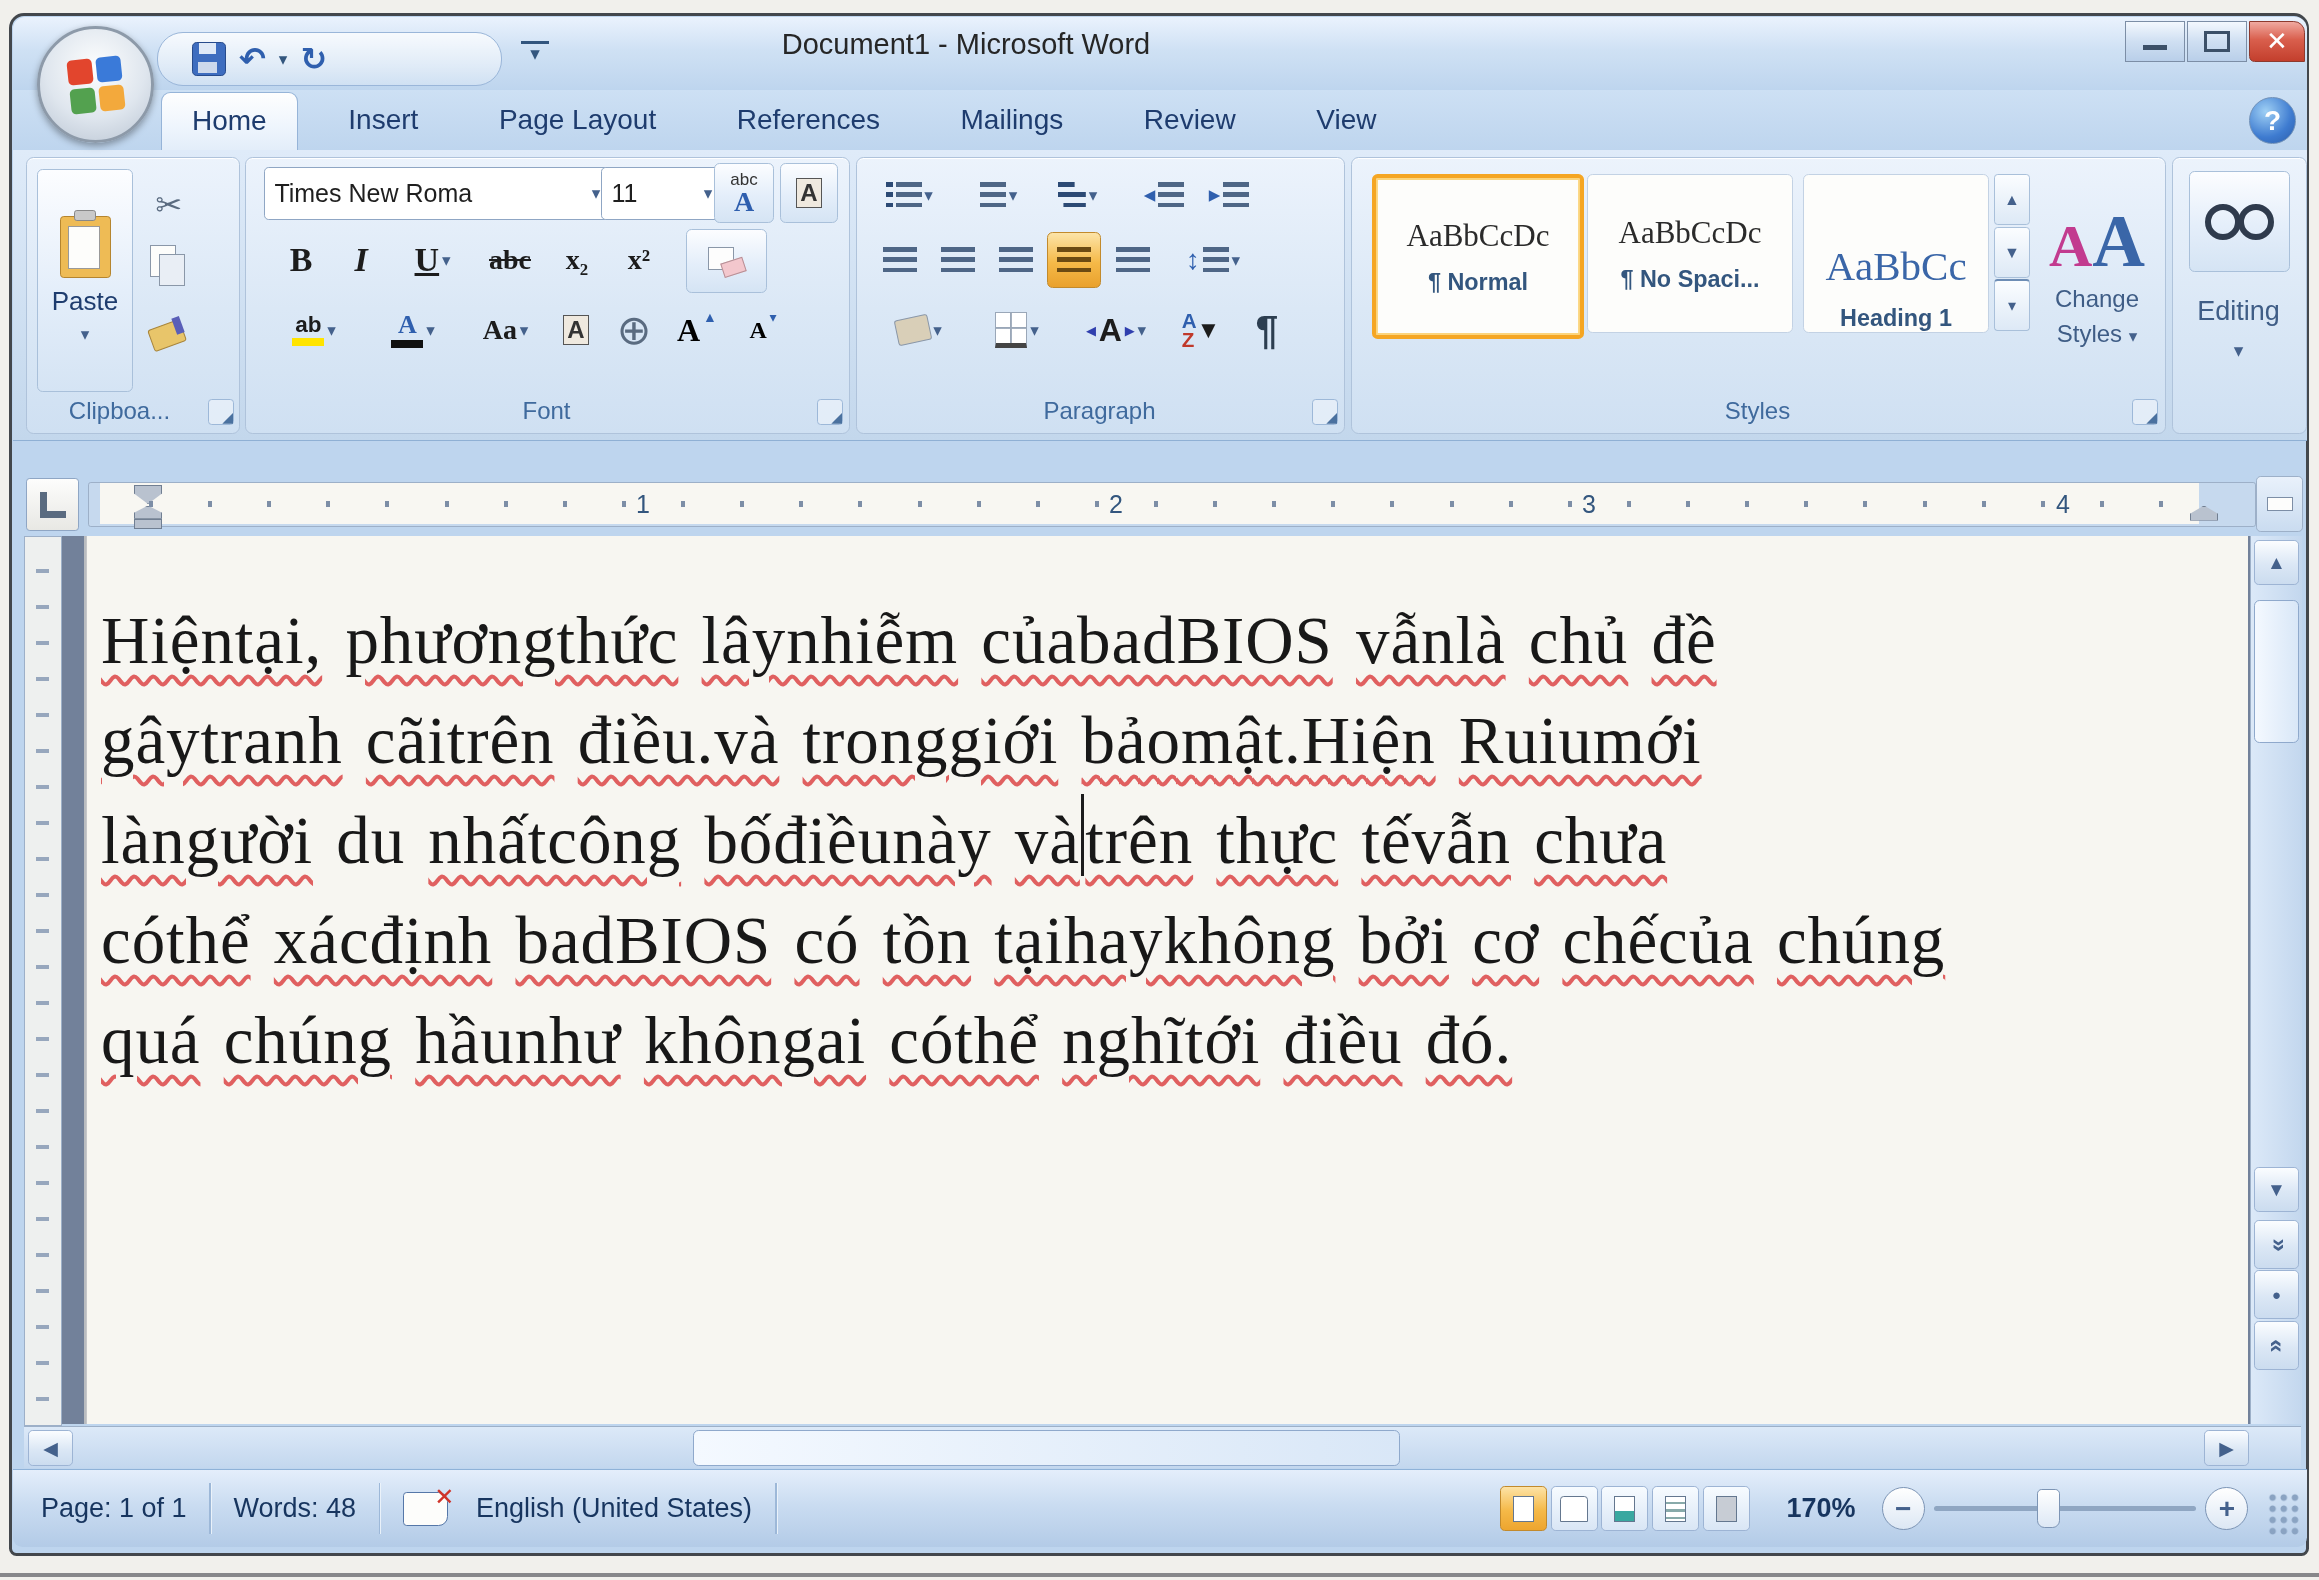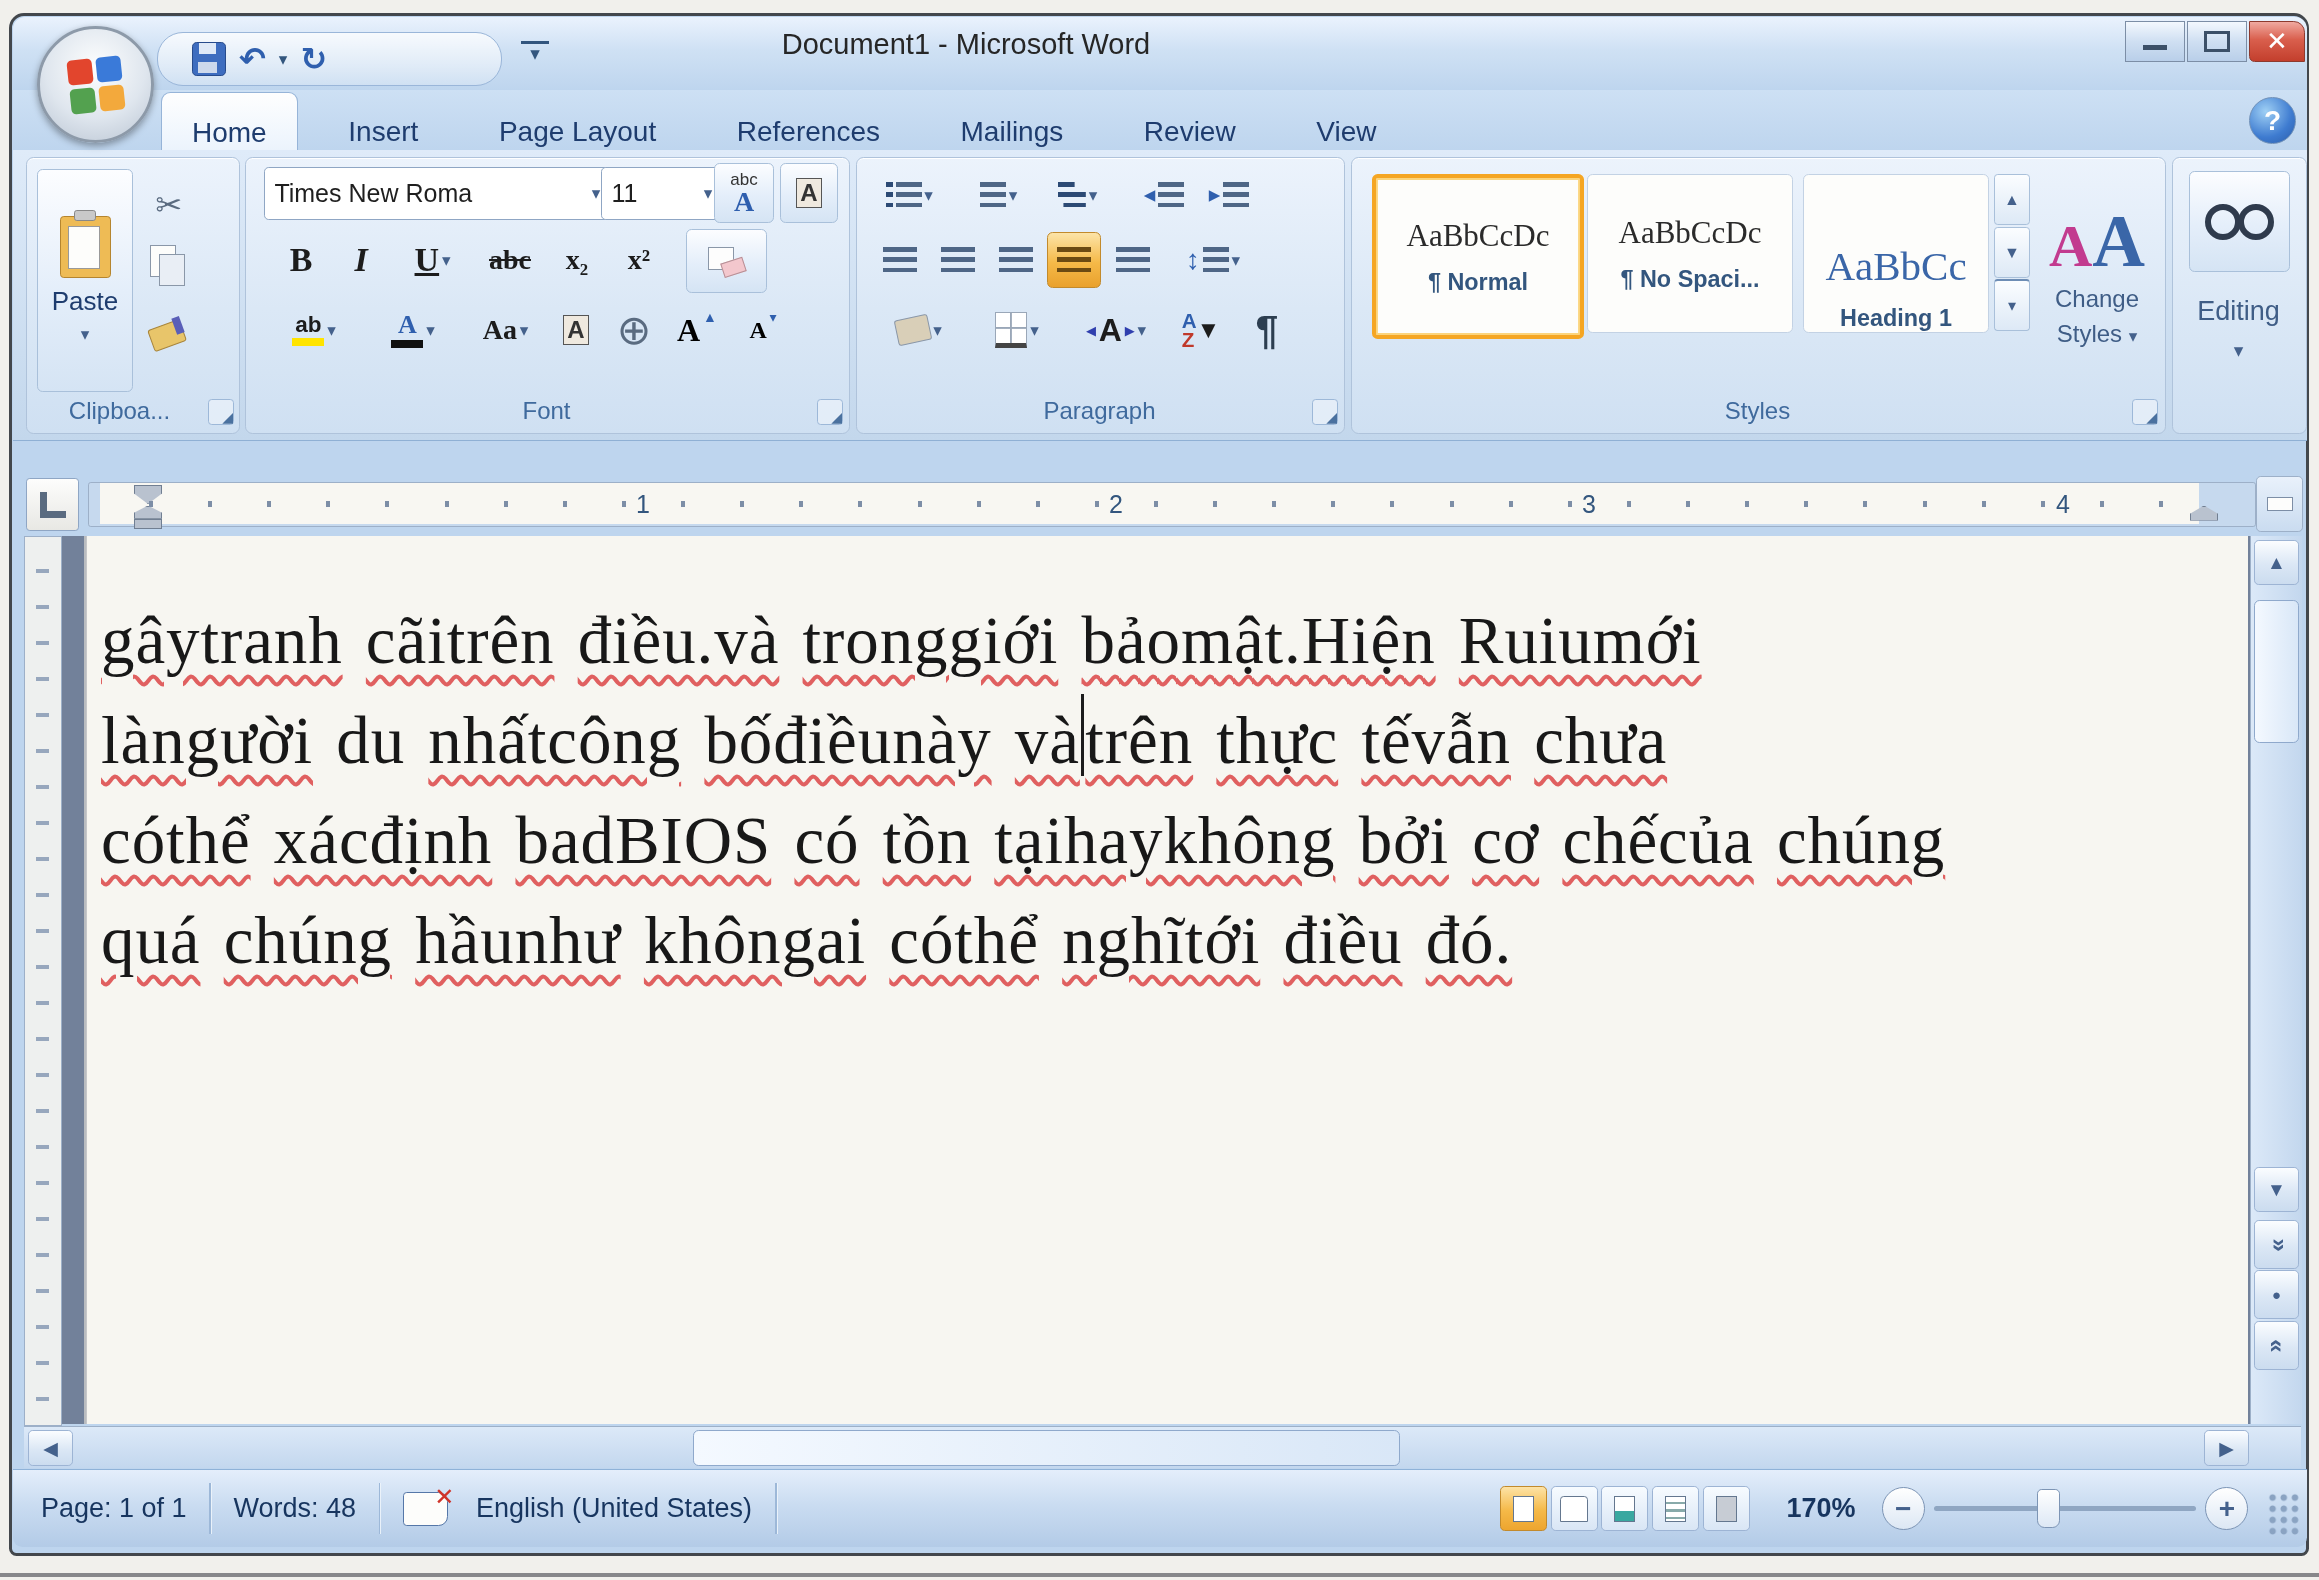--- a/index.html
+++ b/index.html
@@ -30,21 +30,21 @@
        background:linear-gradient(rgba(255,255,255,.75),rgba(255,255,255,.25));display:flex;align-items:center;padding-left:34px;gap:13px;}
   .qat .glyph{font-size:32px;color:#2f5fae;font-weight:bold;line-height:1;}
   .floppy{width:32px;height:32px;background:#3e6dbf;border:1.9px solid #274b8c;border-radius:4.7px;position:relative;}
   .floppy:before{content:"";position:absolute;left:5.6px;top:0;width:17px;height:11.2px;background:#dfe9f7;}
   .floppy:after{content:"";position:absolute;left:4.7px;bottom:1.9px;width:19px;height:11.2px;background:#cdd9ec;}
   .mini-dd{font-size:17px;color:#33567e;}
   .qat-custom{left:521px;top:41px;width:28px;text-align:center;color:#33567e;font-size:19px;border-top:3.7px solid #33567e;line-height:20.6px;}
   
   .tabstrip{left:13px;top:90px;width:2294px;height:60px;background:linear-gradient(#cde0f4,#bed5ee);}
   .tabs{left:161px;top:92px;height:58px;display:flex;gap:20.6px;}
-  .tab{padding:12px 30px;height:58px;line-height:56px;font-size:28px;color:#1e3c6e;}
+  .tab{padding:0 30px;height:58px;line-height:56px;font-size:28px;color:#1e3c6e;}
   .tab.active{background:linear-gradient(#fefefe,#eef5fd 60%,#e2edf9);border:1.9px solid #96b4d8;border-bottom:none;
               border-radius:9.4px 9.4px 0 0;}
   .helpbtn{left:2249px;top:97px;width:45px;height:45px;border-radius:50%;color:#fff;font-size:28px;font-weight:bold;
            background:radial-gradient(circle at 35% 30%,#9fd0f5,#3e7bd0 60%,#2c5ca8);border:1.9px solid #6f90b8;
            display:flex;align-items:center;justify-content:center;}
   
   .ribbon{left:13px;top:150px;width:2294px;height:290px;
           background:linear-gradient(#dfebf9,#cfe0f2 55%,#c3d7ec);border-bottom:1.9px solid #8fb0d4;}
   .group{border:0.9px solid #afc3db;border-radius:7.5px;background:linear-gradient(#ecf3fc,#dbe8f6 55%,#cfe0f2);
          box-shadow:inset 0 0.9px 0 #fff;}
@@ -464,20 +464,21 @@
     <span class="rnum" style="left: 1967px;">4</span>
   </div>
 <div class="abs rtoggle">
     <span></span>
   </div>
 
 <div class="abs docbg"></div>
 <div class="abs vruler"></div>
 <div class="abs page"></div>
 <div class="abs doctext" id="doc-text">
+    <div class="doc-line"><span class="word sq">Hiệntại,</span> <span class="word sq">phươngthức</span> <span class="word sq">lâynhiễm</span> <span class="word sq">củabadBIOS</span> <span class="word sq">vẫnlà</span> <span class="word sq">chủ</span> <span class="word sq">đề</span> </div>
     <div class="doc-line"><span class="word sq">gâytranh</span> <span class="word sq">cãitrên</span> <span class="word sq">điều.và</span> <span class="word sq">tronggiới</span> <span class="word sq">bảomật.Hiện</span> <span class="word sq">Ruiumới</span> </div>
     <div class="doc-line"><span class="word sq">làngười</span> <span class="word">du</span> <span class="word sq">nhấtcông</span> <span class="word sq">bốđiềunày</span> <span class="word sq">và</span><span class="caret"></span><span class="word sq">trên</span> <span class="word sq">thực</span> <span class="word sq">tếvẫn</span> <span class="word sq">chưa</span> </div>
     <div class="doc-line"><span class="word sq">cóthể</span> <span class="word sq">xácđịnh</span> <span class="word sq">badBIOS</span> <span class="word sq">có</span> <span class="word sq">tồn</span> <span class="word sq">tạihaykhông</span> <span class="word sq">bởi</span> <span class="word sq">cơ</span> <span class="word sq">chếcủa</span> <span class="word sq">chúng</span> </div>
     <div class="doc-line"><span class="word sq">quá</span> <span class="word sq">chúng</span> <span class="word sq">hầunhư</span> <span class="word sq">khôngai</span> <span class="word sq">cóthể</span> <span class="word sq">nghĩtới</span> <span class="word sq">điều</span> <span class="word sq">đó.</span> </div>
   </div>
 
 <div class="abs vsb"></div>
 <div class="abs sbtn" style="left:2254px;top:540px;width:43px;height:43px;">
     <span>▲</span>
   </div>

